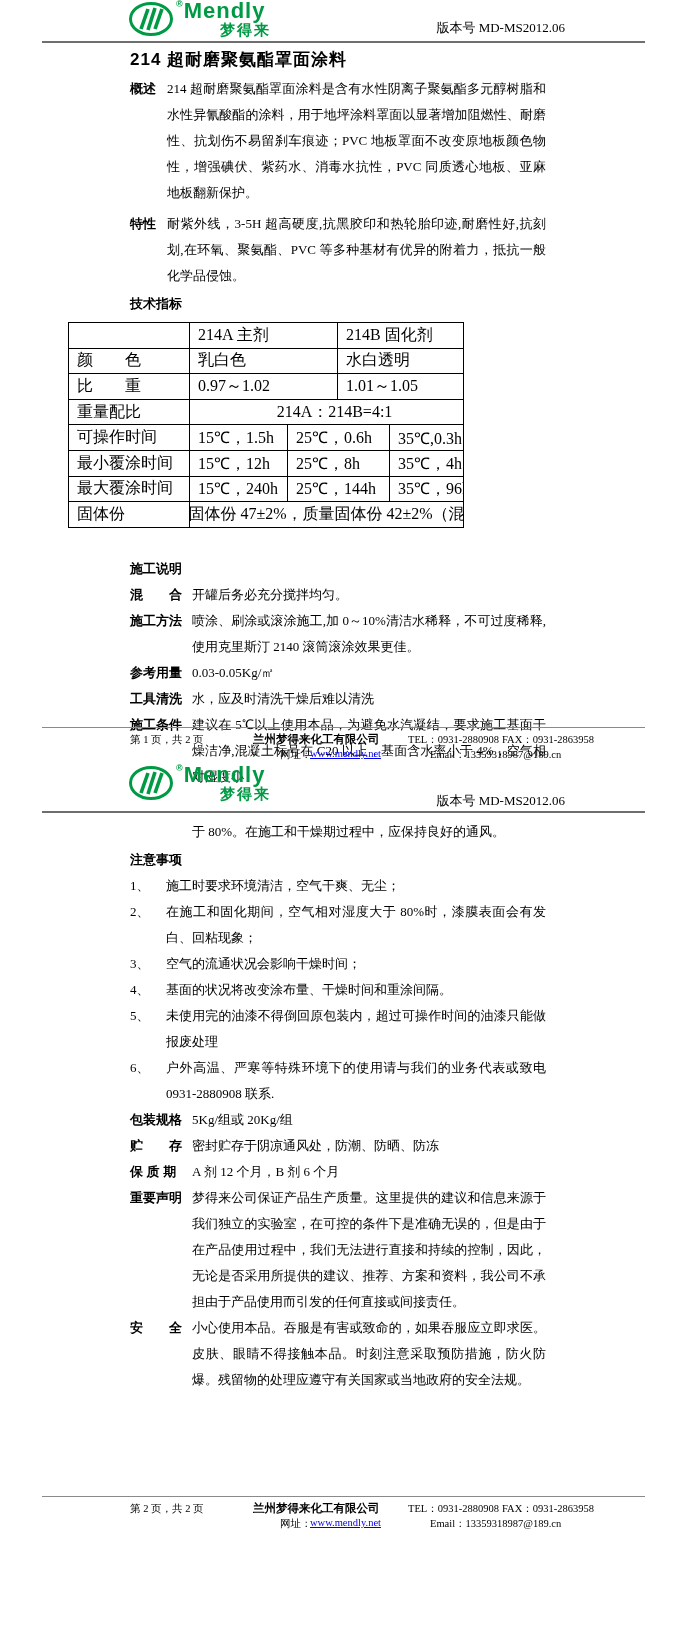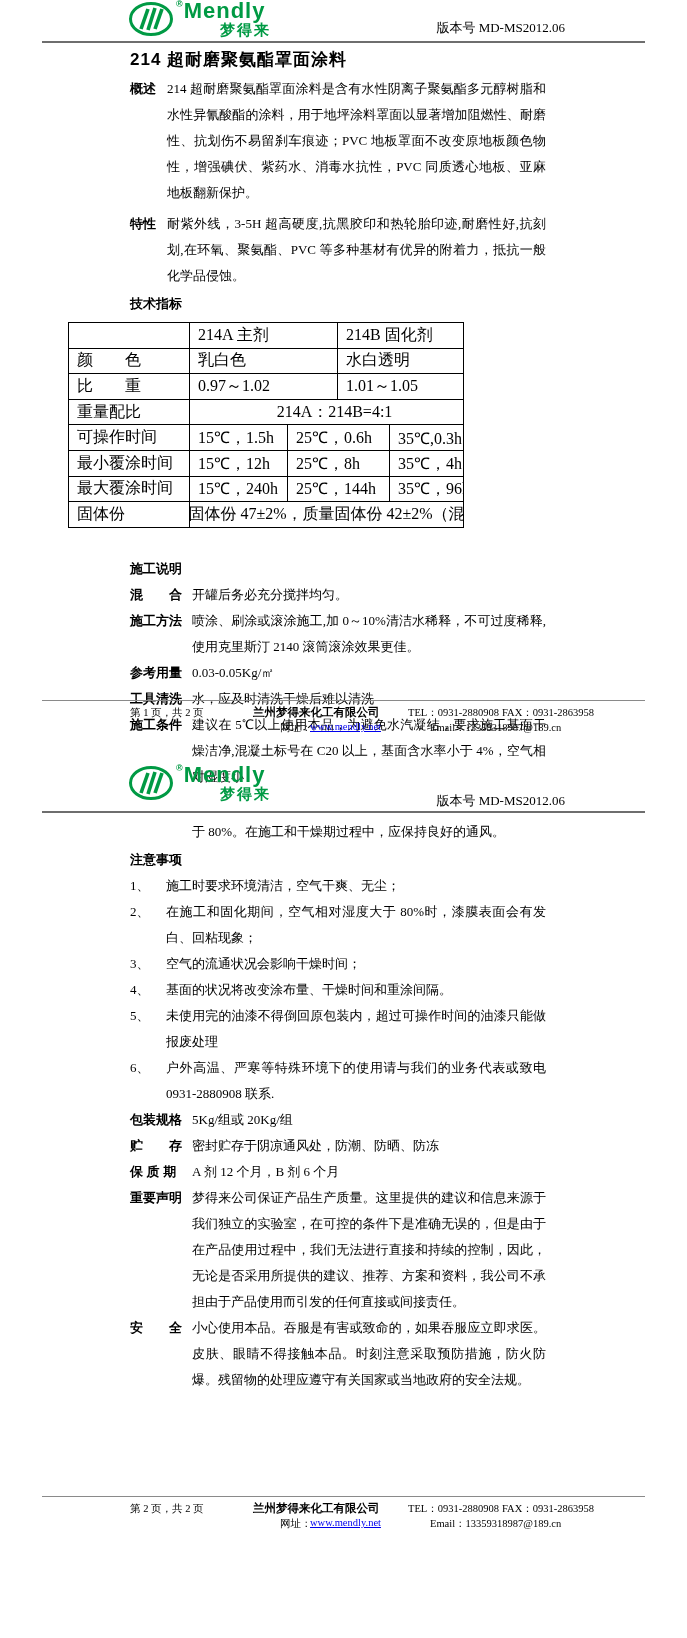--- a/index.html
+++ b/index.html
@@ -58,21 +58,21 @@
 
   
   .note { display:flex; margin-left:130px; width:416px; }
   .note-num { width:36px; flex-shrink:0; font-size:13px; line-height:26px; }
   .note-text { flex:1; font-size:13px; line-height:26px; text-align:justify; }
 
   .continuation { margin:6px 0 0 192px; width:354px; font-size:13px; line-height:26px; text-align:justify; }
 
   
   .pg-footer { position:absolute; left:42px; right:42px; border-top:1px solid #8a8a8a; height:36px; font-size:10.5px; }
-  .page1 .pg-footer { top:700px; }
+  .page1 .pg-footer { top:727px; }
   .page2 .pg-footer { top:736px; }
   .pg-footer span, .pg-footer a { position:absolute; white-space:nowrap; }
   .f-pageinfo { left:88px; top:5px; }
   .f-company { left:211px; top:4px; font-weight:bold; font-size:11.5px; font-family:"Liberation Sans", sans-serif; }
   .f-tel { left:366px; top:5px; }
   .f-fax { left:460px; top:5px; }
   .f-weblabel { left:238px; top:20px; }
   .f-weblink { left:268px; top:20px; color:#0000EE; text-decoration:underline; cursor:pointer; }
   .f-email { left:388px; top:20px; }
 </style>

